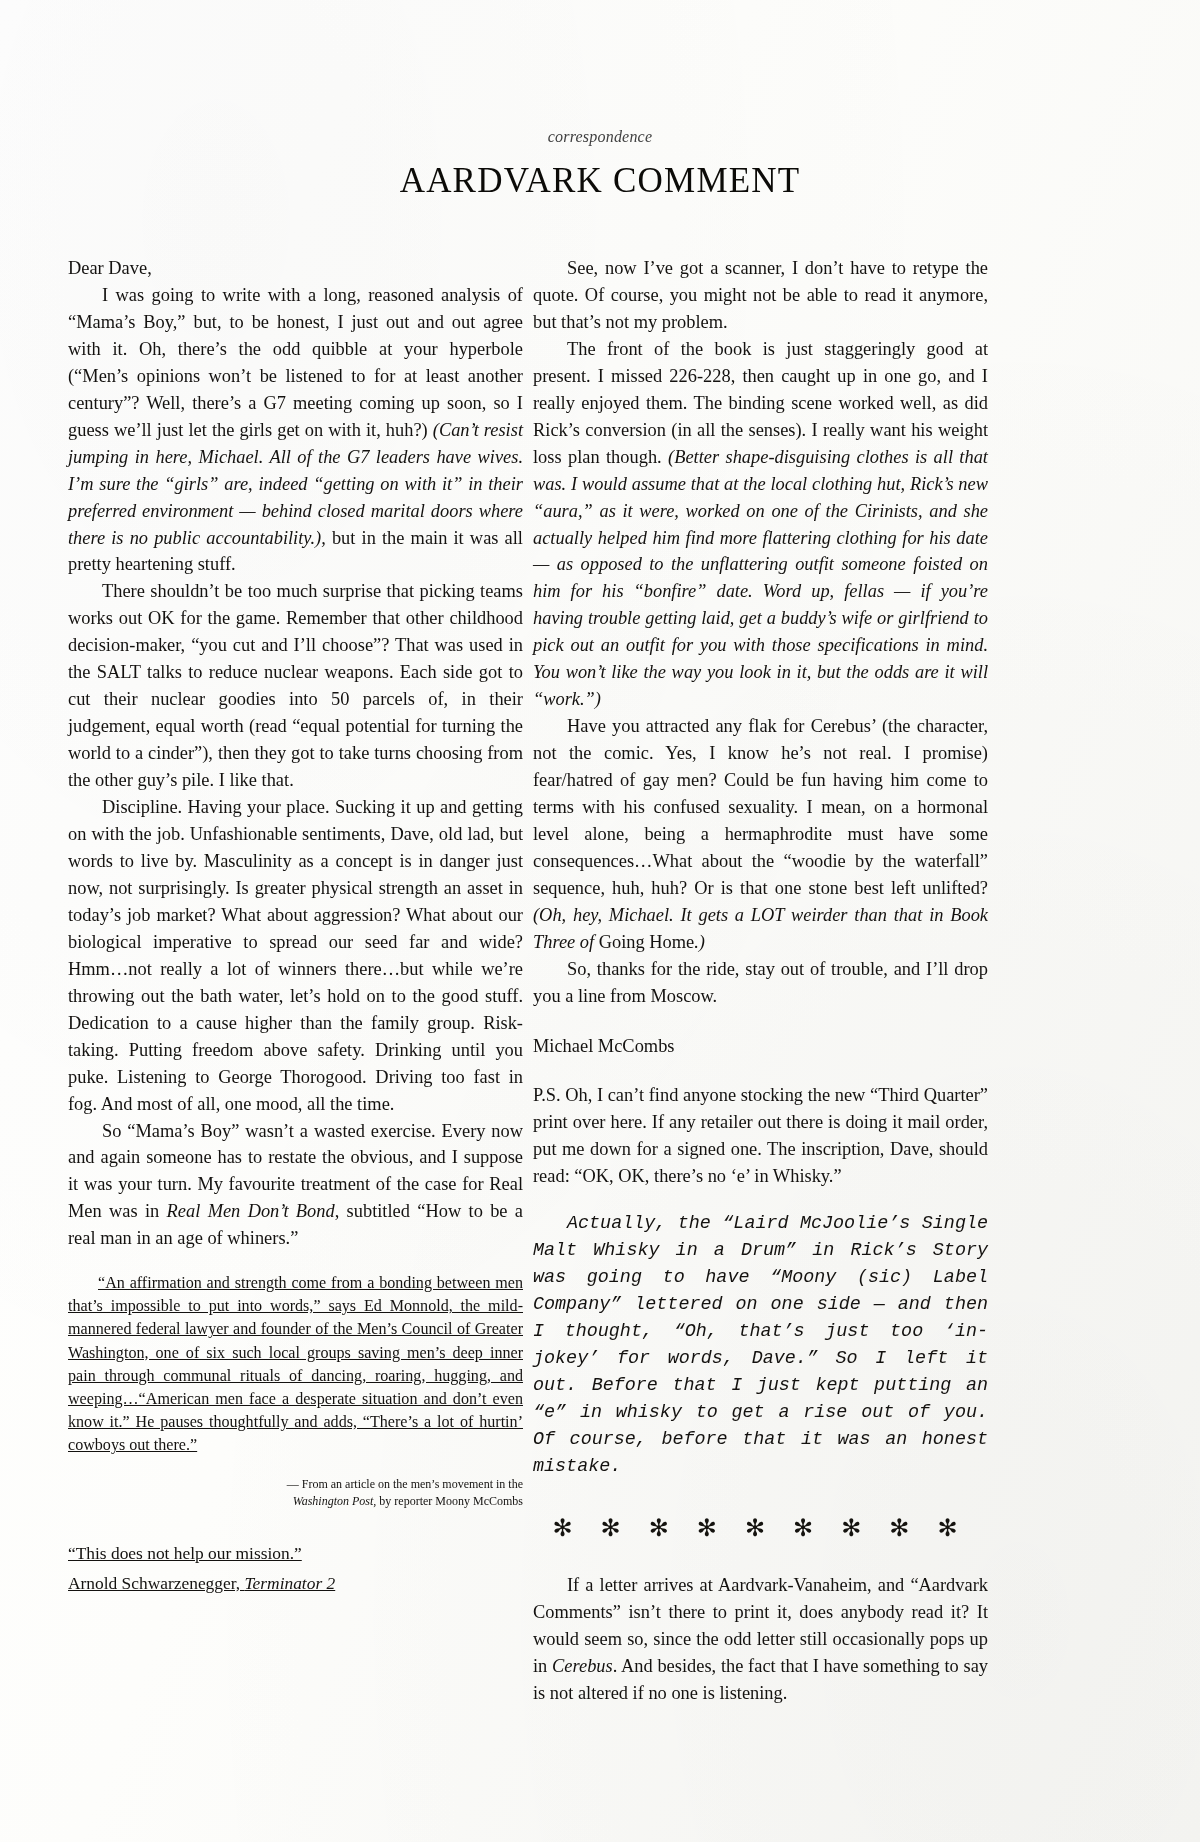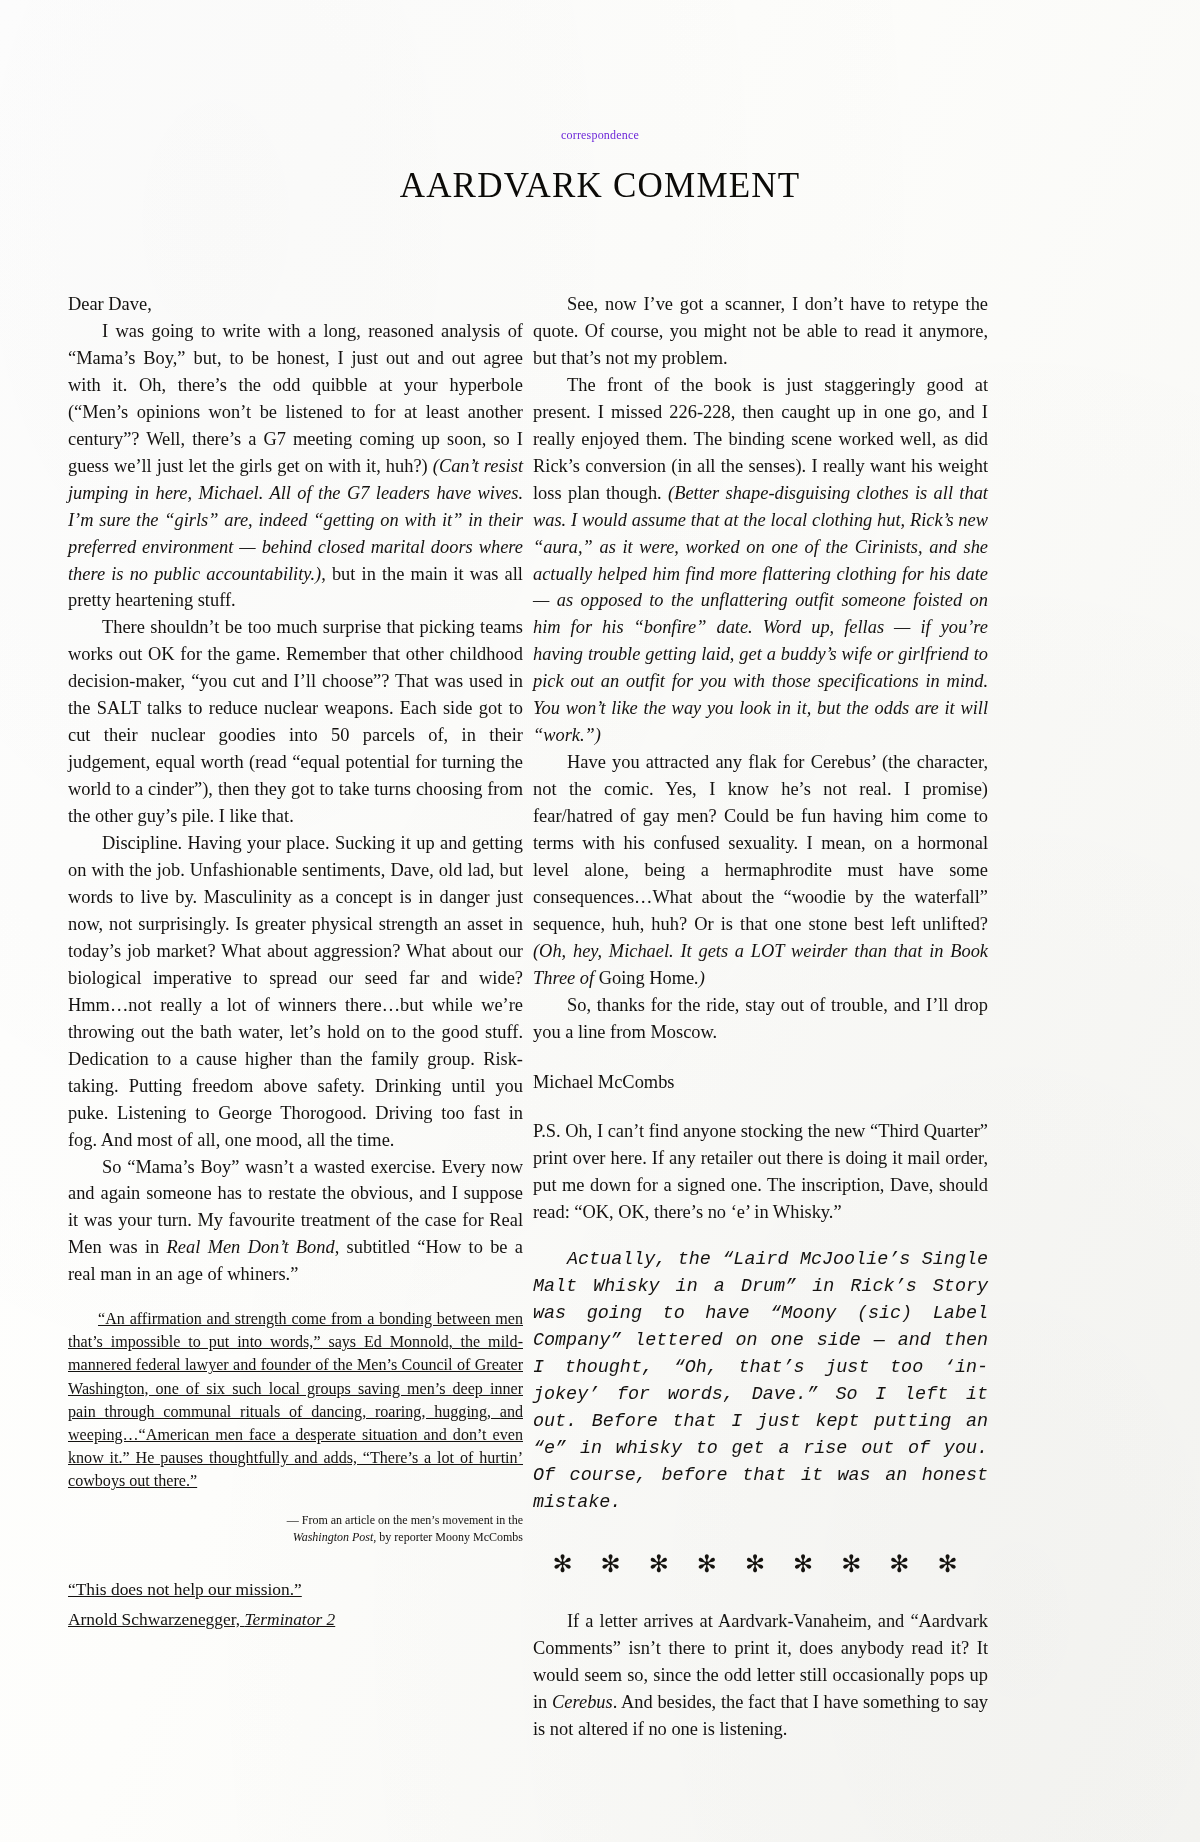--- a/index.html
+++ b/index.html
@@ -21,40 +21,40 @@
     pointer-events:none;
     z-index:0;
   }
   .page{position:relative;z-index:1;width:1200px;height:1842px;}
 
   .masthead{
     text-align:center;
     padding-top:128px;
   }
   .kicker{
-    font-size:12px;
+    font-style:italic;
+    font-size:16px;
     letter-spacing:0.2px;
-    color:#6d28d9;
+    color:#404040;
   }
   .title{
     font-size:35px;
     letter-spacing:1.2px;
-    margin-top:23px;
+    margin-top:15px;
     color:#0c0b08;
     font-weight:400;
   }
 
   .columns{
     position:absolute;
     top:255px;
     left:0;
     width:988px;
     display:flex;
     gap:0;
-    margin-top:36px;
   }
   .col{
     width:462px;
     font-size:18.4px;
     line-height:1.465;
     text-align:justify;
     color:#141210;
   }
   .col-left{margin-left:68px;}
   .col-right{margin-left:10px;}

